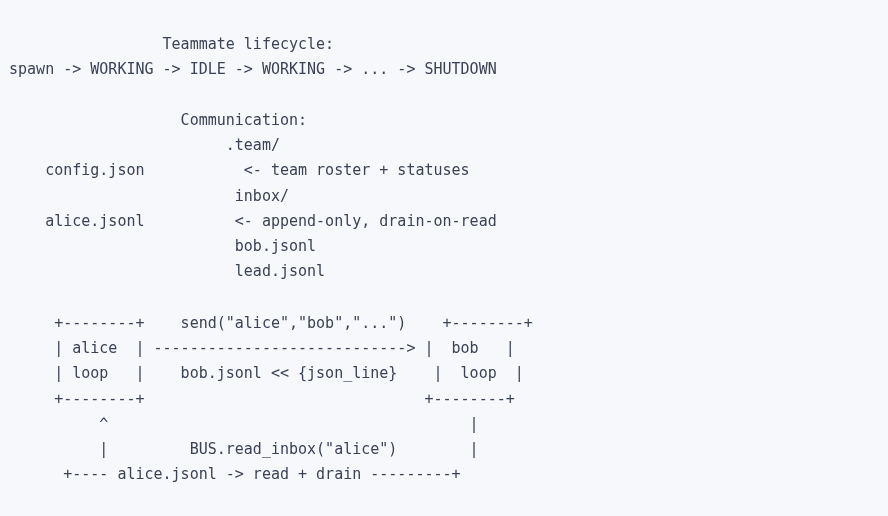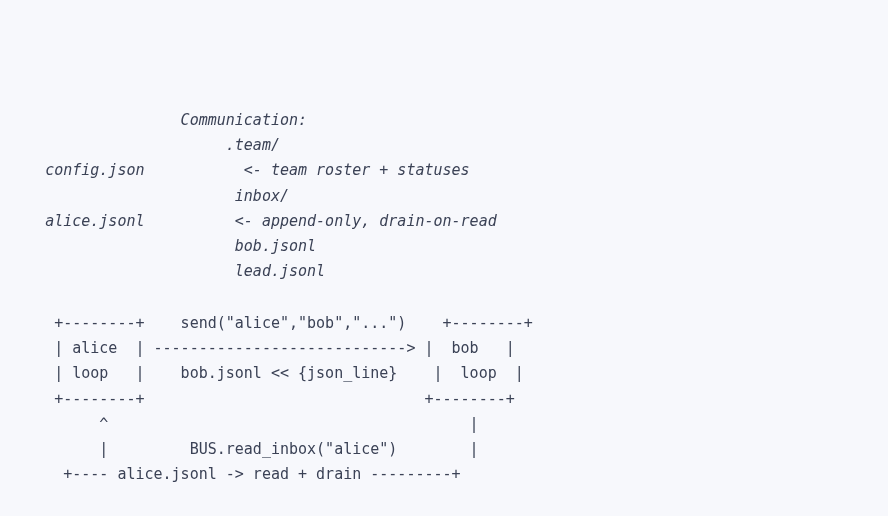--- a/index.html
+++ b/index.html
@@ -30,31 +30,32 @@
     font-family: "DejaVu Sans Mono", "Liberation Mono", monospace;
     font-size: 15px;
     line-height: 25.2px;
     letter-spacing: 0px;
     color: #3b4256;
     white-space: pre;
     -webkit-font-smoothing: antialiased;
   }
   
   .grp-lifecycle { top: 32px; }
-  .grp-communication { top: 108px; font-style: italic; }
+  .grp-communication { top: 108px; }
   .grp-diagram { top: 311px; }
   .line {
     display: block;
     height: 25.2px;
     white-space: pre;
   }
 </style>
 </head>
 <body>
 
 <div id="ascii-canvas">
 
+  <pre class="ascii-block grp-lifecycle"><span class="line">                  Teammate lifecycle:</span><span class="line"> spawn -&gt; WORKING -&gt; IDLE -&gt; WORKING -&gt; ... -&gt; SHUTDOWN</span></pre>
 
   <pre class="ascii-block grp-communication"><span class="line">                    Communication:</span><span class="line">                         .team/</span><span class="line">     config.json           &lt;- team roster + statuses</span><span class="line">                          inbox/</span><span class="line">     alice.jsonl          &lt;- append-only, drain-on-read</span><span class="line">                          bob.jsonl</span><span class="line">                          lead.jsonl</span></pre>
 
   <pre class="ascii-block grp-diagram"><span class="line">      +--------+    send("alice","bob","...")    +--------+</span><span class="line">      | alice  | ----------------------------&gt; |  bob   |</span><span class="line">      | loop   |    bob.jsonl &lt;&lt; {json_line}    |  loop  |</span><span class="line">      +--------+                               +--------+</span><span class="line">           ^                                        |</span><span class="line">           |         BUS.read_inbox("alice")        |</span><span class="line">       +---- alice.jsonl -&gt; read + drain ---------+</span></pre>
 
 </div>
 
 </body></html>

